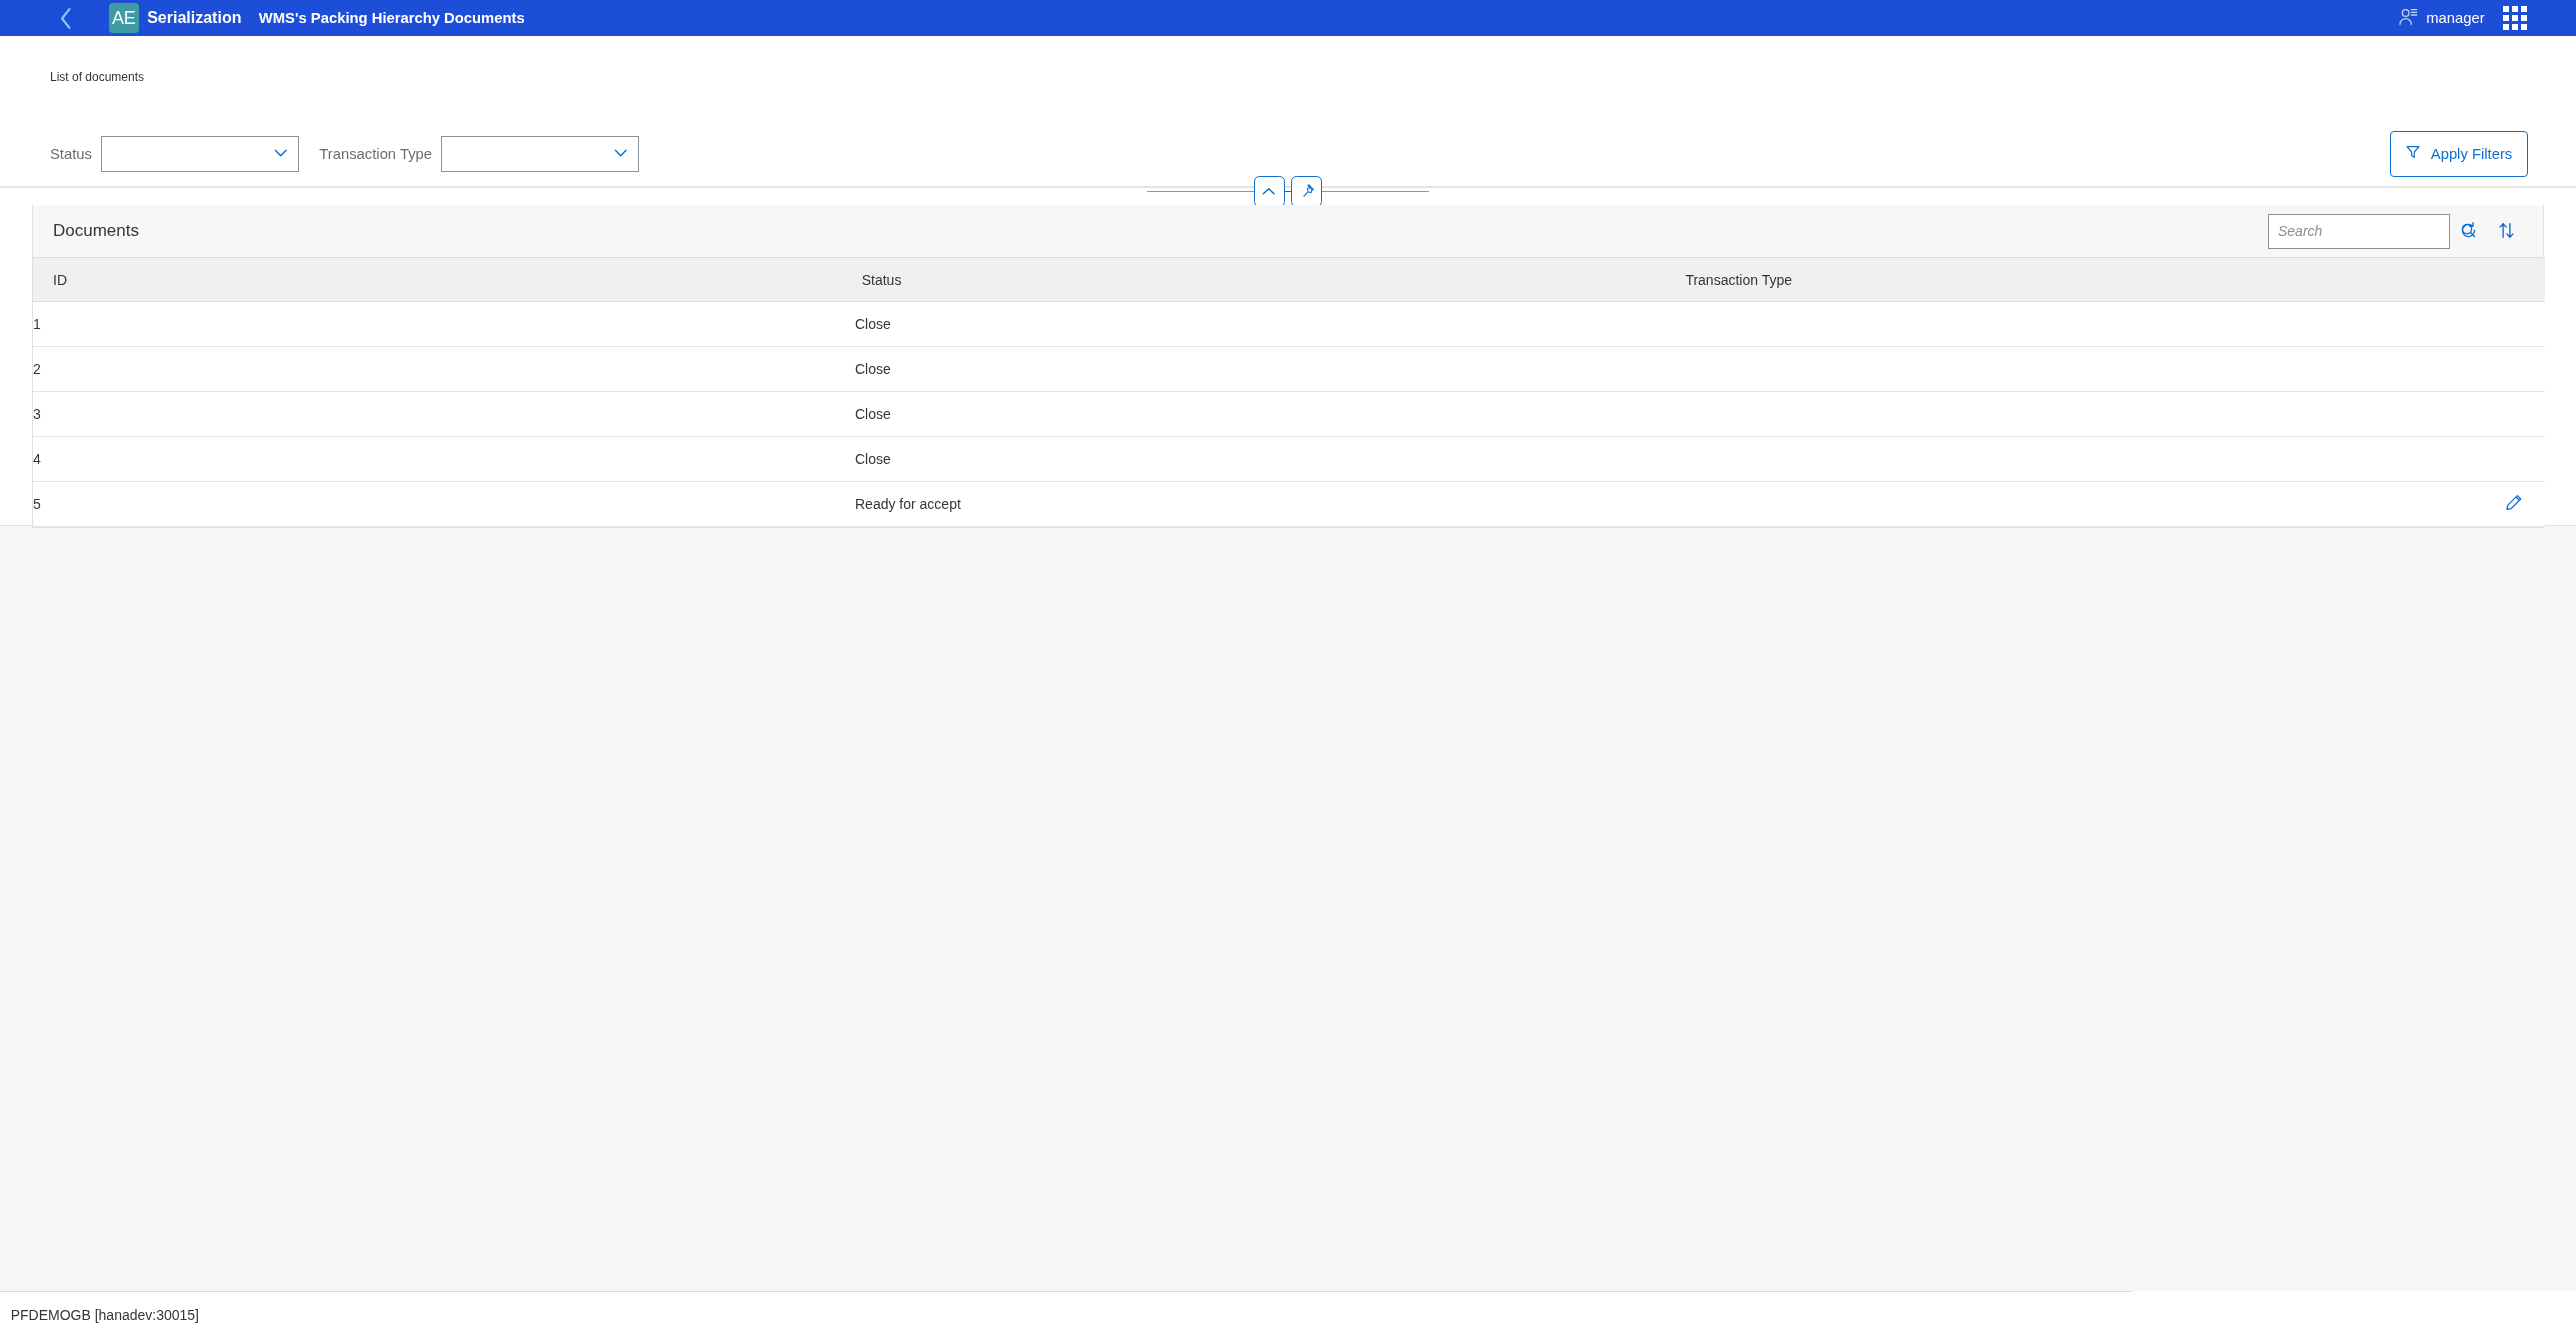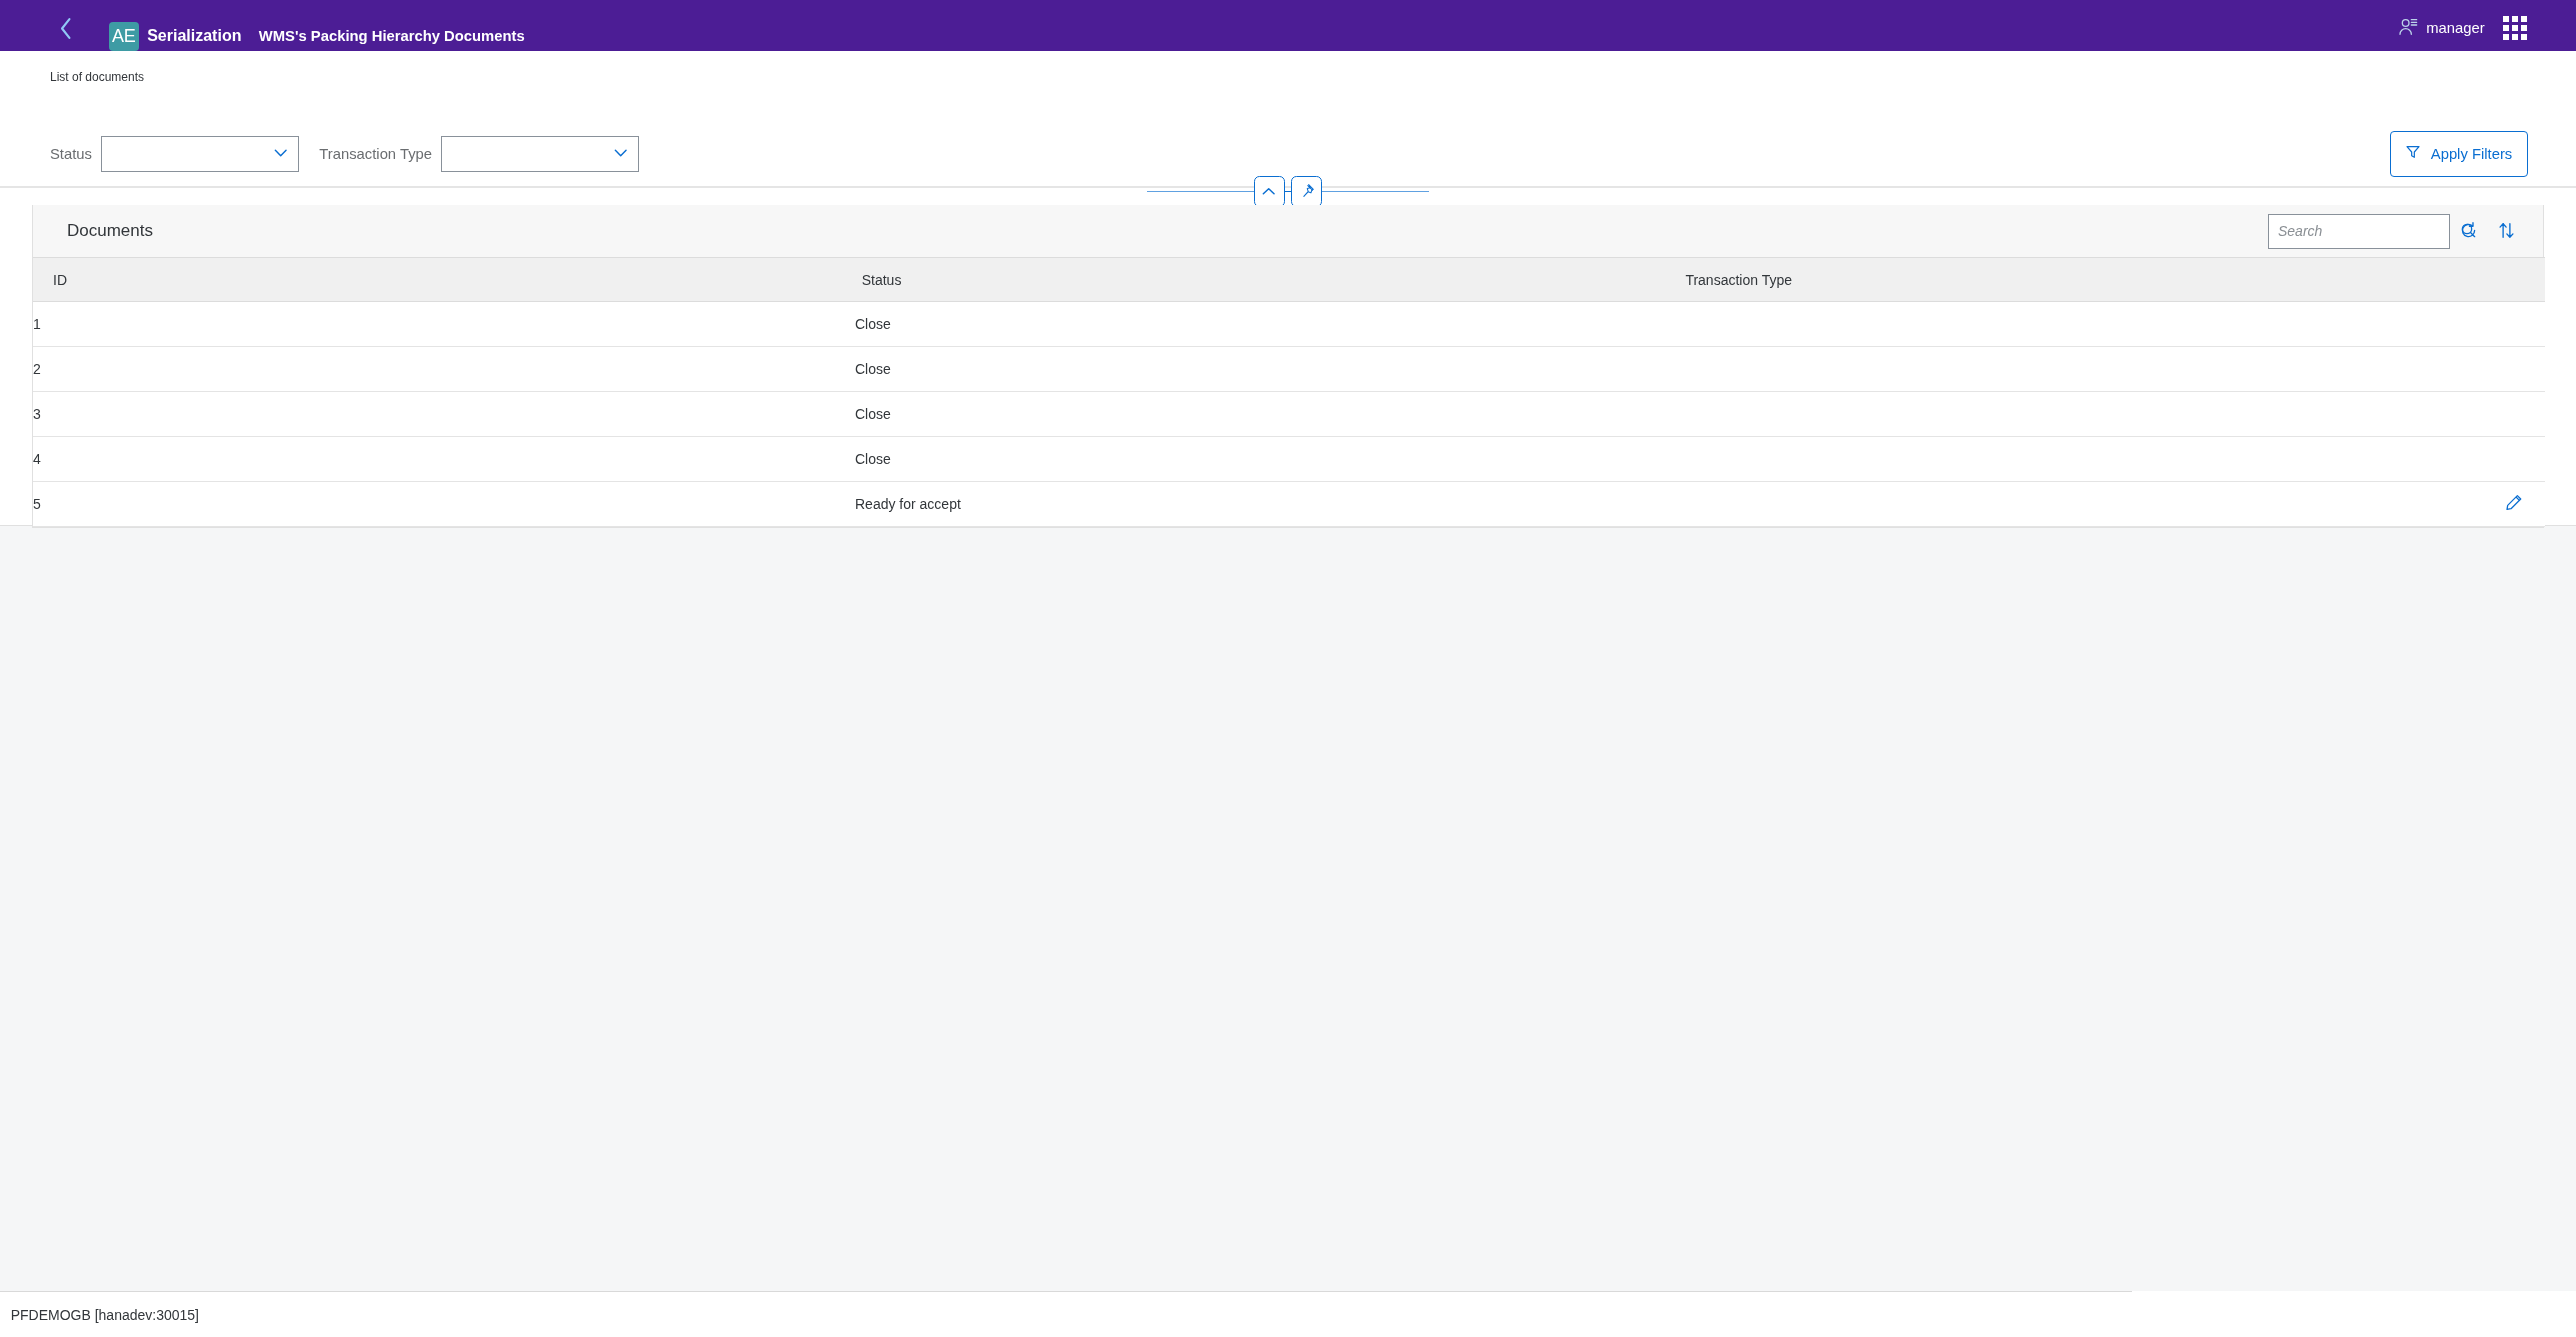--- a/index.html
+++ b/index.html
@@ -9,24 +9,24 @@
     background: #ffffff;
     font-family: "Liberation Sans", sans-serif;
     -webkit-font-smoothing: antialiased;
   }
   body { position: relative; overflow: hidden; }
 
   
   .shell-header {
     position: absolute;
     top: 0; left: 0;
-    width: 2576px; height: 51px;
-    background: #4c1d95;
+    width: 2576px; height: 36px;
+    background: #1d4ed8;
     display: flex;
-    align-items: flex-end;
+    align-items: center;
   }
   .back-btn {
     width: 47px; height: 46px;
     margin-left: 42px;
     display: flex; align-items: center; justify-content: center;
     cursor: pointer;
   }
   .back-btn svg { display: block; }
   .brand-block {
     display: flex; align-items: center;
@@ -173,21 +173,20 @@
   .panel-head {
     height: 52px;
     display: flex; align-items: center;
     padding: 0 17.4px 0 20px;
     background: #f7f7f7;
   }
   .panel-title {
     font-size: 17px;
     color: #32363a;
     white-space: nowrap;
-    margin-left: 14px;
   }
   .panel-head .spacer { flex: 1 1 auto; }
   .search-wrap {
     position: relative;
     width: 182px; height: 35px;
     border: 1.3px solid #89919a;
     background: #ffffff;
     display: flex; align-items: center;
   }
   .search-wrap input {

